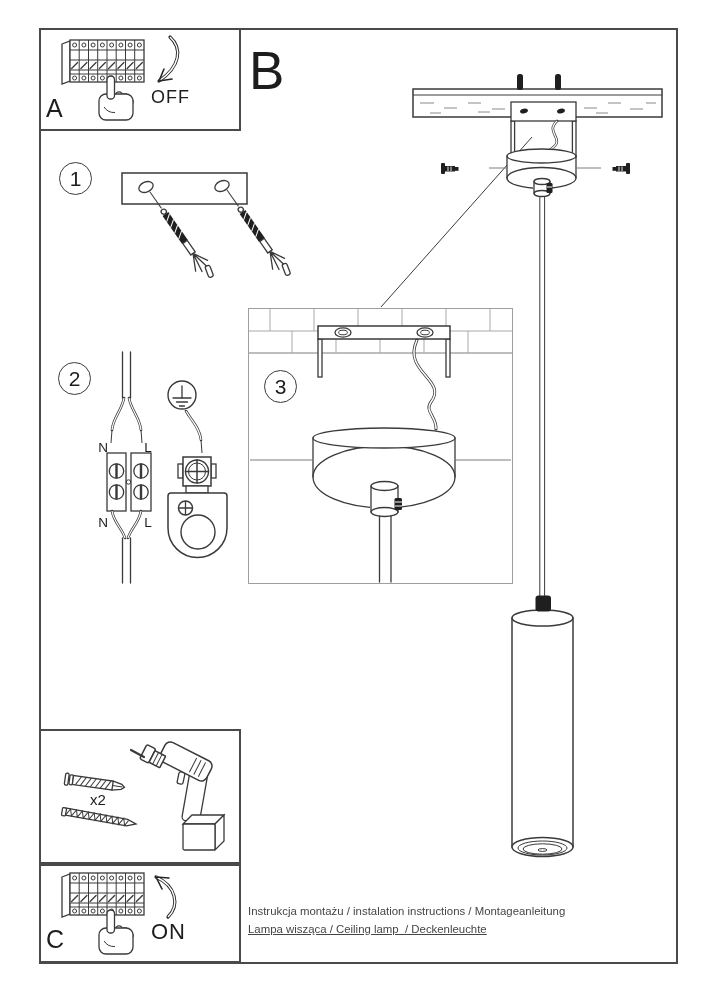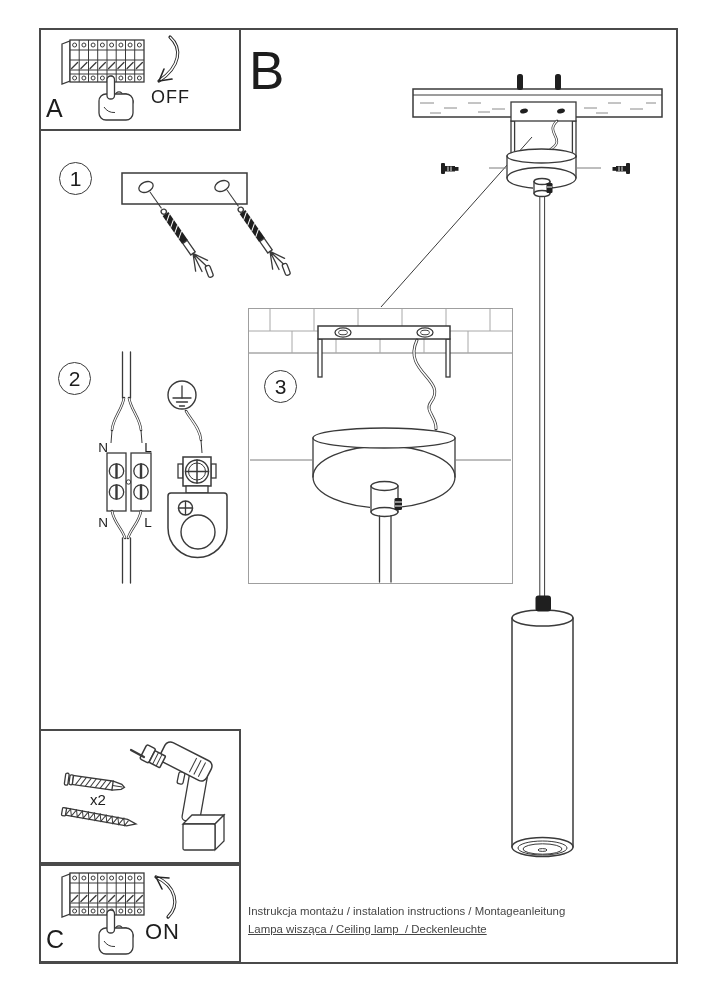--- a/index.html
+++ b/index.html
@@ -12,21 +12,21 @@
   .box-tools{left:39px;top:729px;width:202px;height:135px;}
   .box-c{left:39px;top:864px;width:202px;height:99px;}
   .inset{position:absolute;left:248px;top:308px;width:265px;height:276px;
          border:1.5px solid #9f9f9f;box-sizing:border-box;}
   .art{position:absolute;left:0;top:0;}
   .lbl{position:absolute;color:#1d1d1d;line-height:1;}
   .lbl-a{left:46px;top:96px;font-size:25px;}
   .lbl-b{left:249px;top:44px;font-size:53px;}
   .lbl-c{left:46px;top:927px;font-size:25px;}
   .lbl-off{left:151px;top:88px;font-size:18px;letter-spacing:1px;}
-  .lbl-on{left:145px;top:921px;font-size:22px;letter-spacing:1px;}
+  .lbl-on{left:151px;top:921px;font-size:22px;letter-spacing:1px;}
   .circ{position:absolute;width:33px;height:33px;border:1.6px solid #3a3a3a;border-radius:50%;
         box-sizing:border-box;display:flex;align-items:center;justify-content:center;
         font-size:21px;color:#1d1d1d;}
   .c1{left:59px;top:162px;}
   .c2{left:58px;top:362px;}
   .c3{left:264px;top:370px;}
   .footer{position:absolute;left:248px;color:#454545;font-size:11.4px;line-height:1;white-space:pre;}
   .f1{top:906px;}
   .f2{top:924px;text-decoration:underline;}
   

